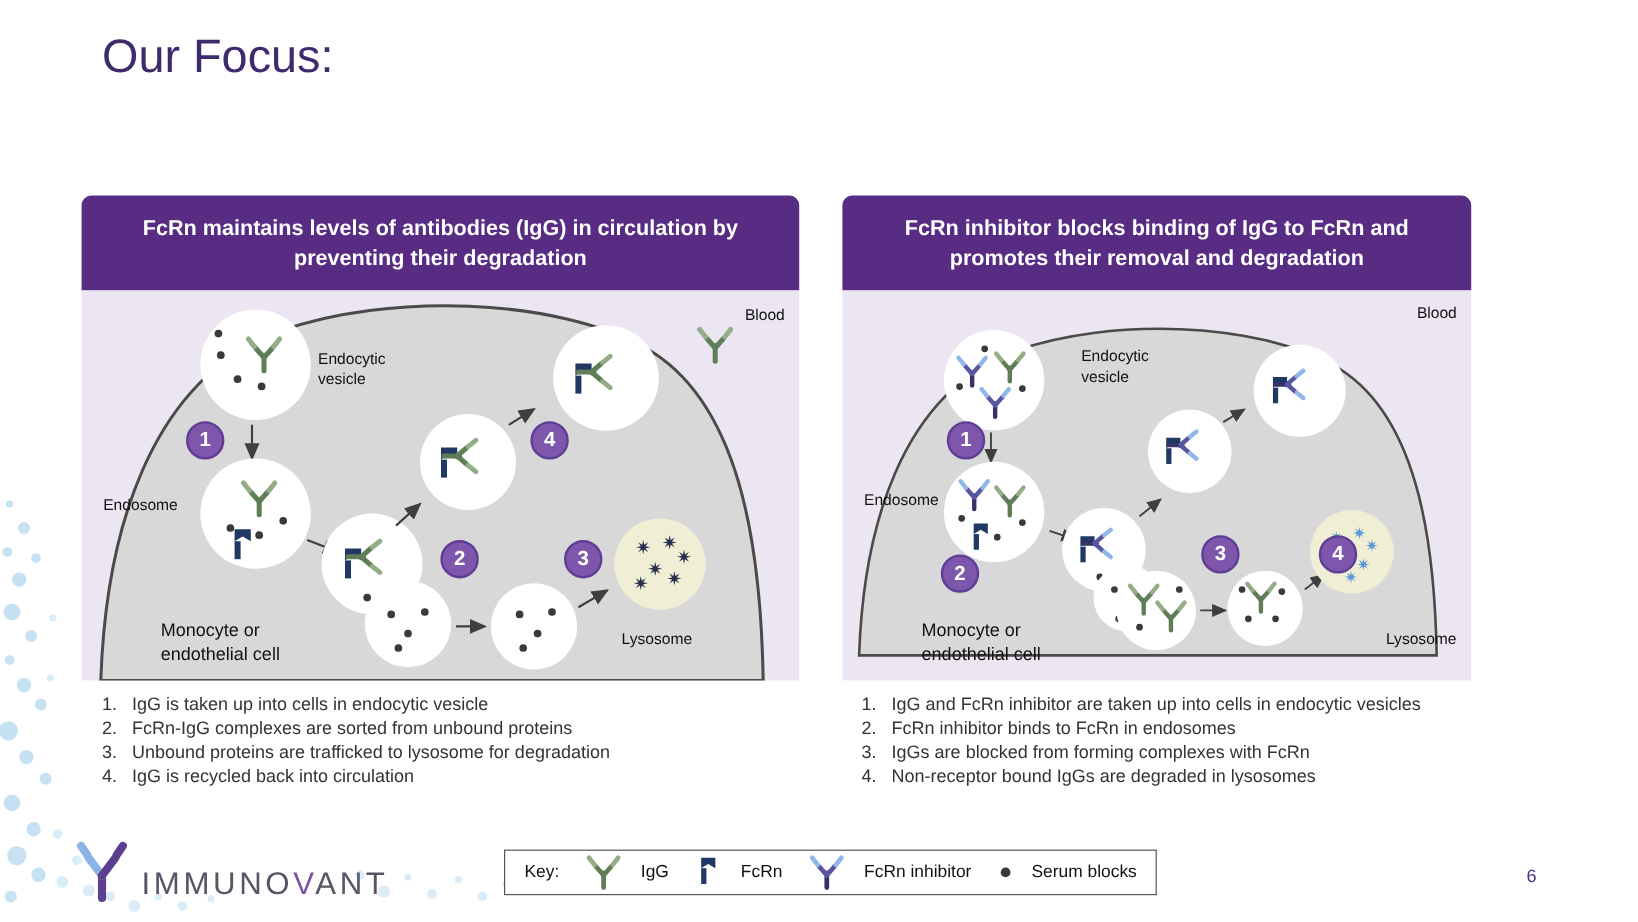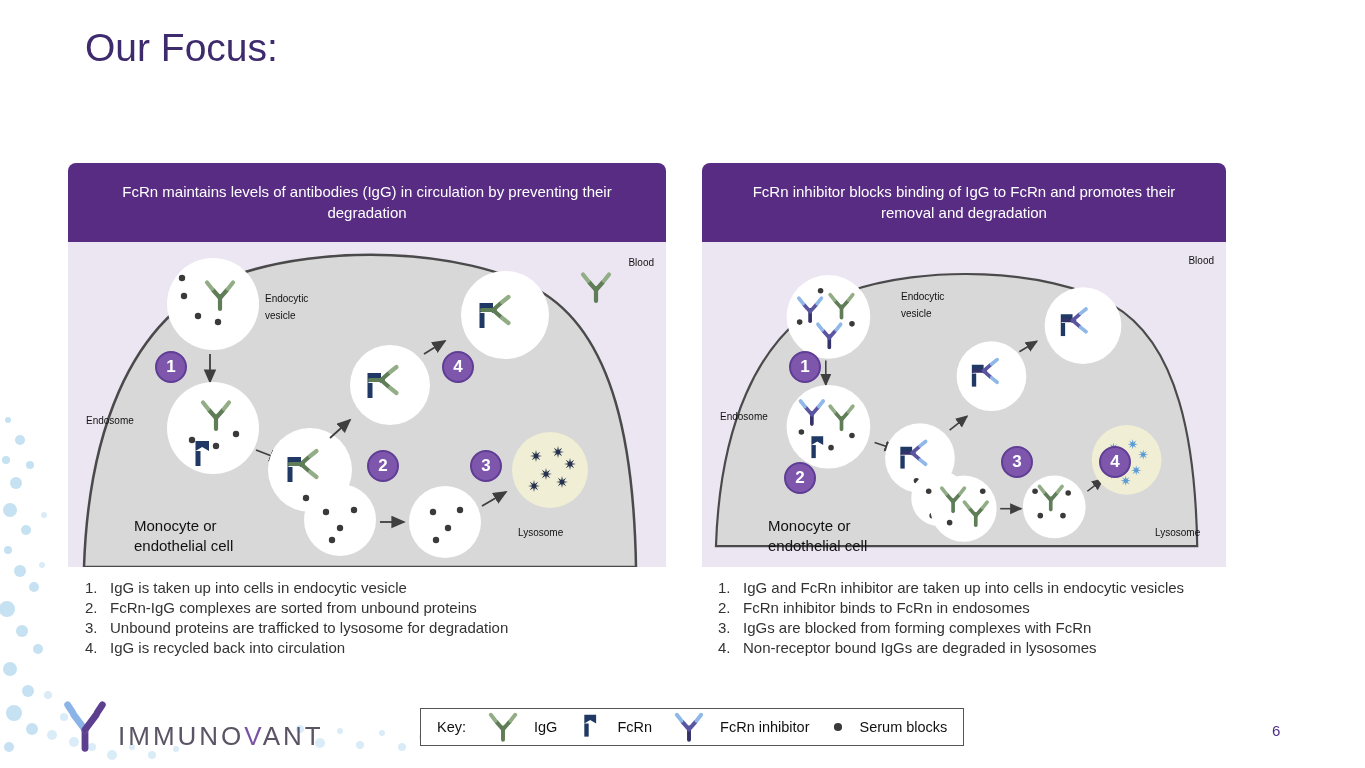--- a/index.html
+++ b/index.html
@@ -10,39 +10,39 @@
   
   .deco { position:absolute; left:0; top:395px; width:470px; height:373px; pointer-events:none; }
 
   
   .title { position:absolute; left:85px; top:22px; font-size:39px; line-height:1.35; color:#3e2b6e; }
 
   
   .panel { position:absolute; top:163px; }
   .panel-left  { left:68px;  width:598px; }
   .panel-right { left:702px; width:524px; }
-  .panel-header { background:#582c83; color:#fff; font-size:15px; line-height:1.35;
+  .panel-header { background:#582c83; color:#fff; font-size:18px; line-height:1.35;
     text-align:center; height:79px; padding:8px 30px; border-radius:8px 8px 0 0;
-    display:flex; align-items:center; justify-content:center; }
+    display:flex; align-items:center; justify-content:center;font-weight:bold; }
   .panel-diagram { position:relative; height:325px; background:#ece6f3; }
   svg.diagram-svg { position:absolute; left:0; top:0; width:100%; height:100%; display:block; }
 
   .cell { fill:#d8d8d8; stroke:#4a4a4a; stroke-width:2.5; }
   .ves  { fill:#ffffff; }
   .lyso { fill:#f0efd5; }
   .arrow { stroke:#3f3f3f; stroke-width:1.8; fill:none; }
 
   .igg-s { stroke:#5f7d57; stroke-width:4.2; stroke-linecap:round; fill:none; }
   .igg-t { stroke:#93ad86; stroke-width:4.2; stroke-linecap:round; fill:none; }
   .inh-s { stroke:#343268; stroke-width:4.2; stroke-linecap:round; fill:none; }
   .inh-m { stroke:#5a55a0; stroke-width:4.2; stroke-linecap:round; fill:none; }
   .inh-t { stroke:#8fb8e8; stroke-width:4.2; stroke-linecap:round; fill:none; }
   .fcrn  { fill:#1f3864; }
 
-  .dlabel { position:absolute; font-size:10px; line-height:17px; color:#111; white-space:nowrap; }
+  .dlabel { position:absolute; font-size:13px; line-height:17px; color:#111; white-space:nowrap; }
   .dlabel.big { font-size:15px; line-height:20px; }
 
   .badge { position:absolute; width:32px; height:32px; border-radius:50%;
     background:#7e57ad; border:2px solid #5f3d94; color:#fff; font-size:17px; font-weight:bold;
     display:flex; align-items:center; justify-content:center; }
 
   
   .steps { position:absolute; top:578px; width:600px; font-size:15px; color:#333; }
   .steps-left { left:85px; } .steps-right { left:718px; }
   .step { display:flex; line-height:20px; }

